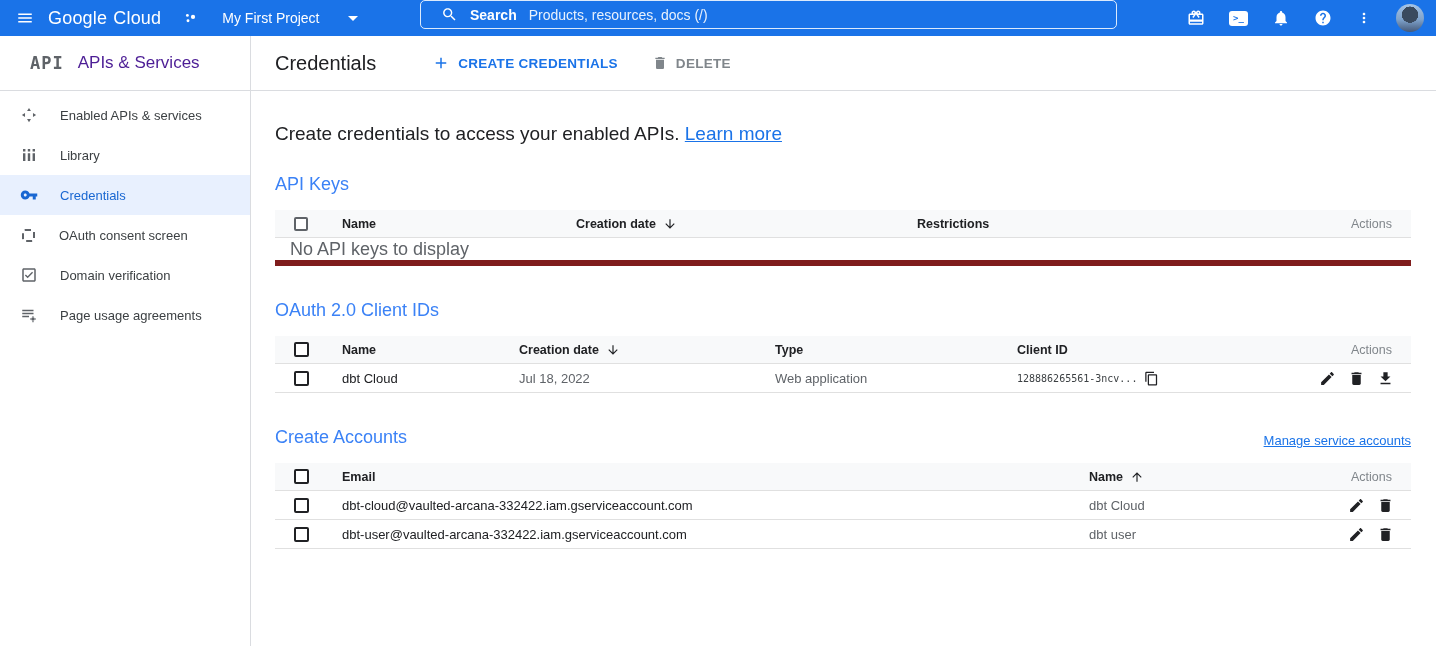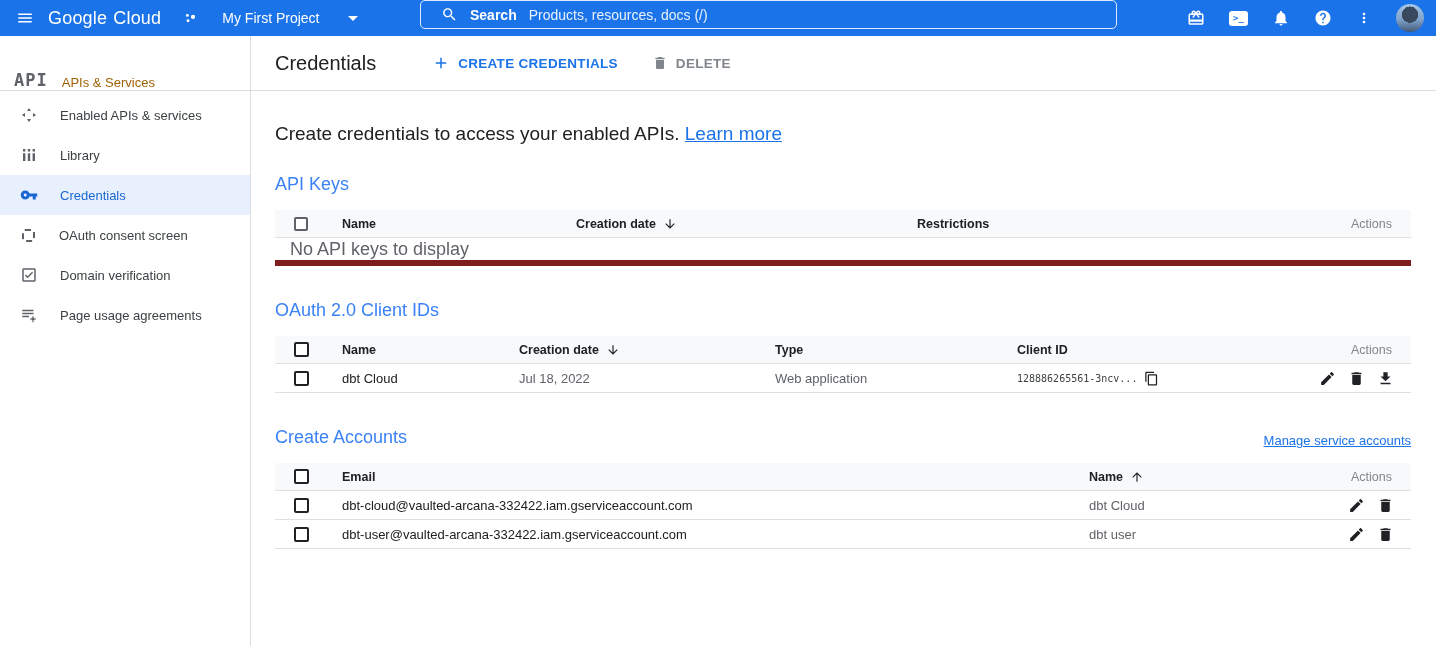--- a/index.html
+++ b/index.html
@@ -21,23 +21,23 @@
   .top-icons { position:absolute; right:0; top:0; height:36px; display:flex; align-items:center; gap:24px; padding-right:12px; }
   .tb-icon { background:none; border:none; cursor:pointer; display:flex; align-items:center; }
   .shell-icon { width:19px; height:15px; background:#fff; border-radius:3px; display:flex; align-items:center; justify-content:center;
     font-family:"DejaVu Sans Mono", monospace; font-size:9px; font-weight:bold; color:#1a73e8; }
   .avatar { width:28px; height:28px; border-radius:50%; cursor:pointer; border:none;
     background:radial-gradient(circle at 50% 38%, #3a4a5e 0 36%, transparent 37%),
                linear-gradient(180deg,#a6c4e6 0%,#7fa3cc 55%,#44597a 100%); }
 
   .shell { display:flex; height:610px; }
   .sidebar { width:251px; border-right:1px solid #dadce0; background:#fff; flex:none; }
-  .sb-header { height:55px; border-bottom:1px solid #dadce0; display:flex; align-items:flex-end; padding-left:14px; gap:14px; }
+  .sb-header { height:55px; border-bottom:1px solid #dadce0; display:flex; align-items:center; padding-left:30px; gap:14px; }
   .api-logo { font-family:"DejaVu Sans Mono", monospace; font-weight:bold; font-size:17px; color:#5f6368; letter-spacing:1px; }
-  .sb-title { font-size:13px; color:#a16207; }
+  .sb-title { font-size:17px; color:#4c1d95; }
   .sb-nav { padding-top:4px; }
   .sb-item { height:40px; display:flex; align-items:center; padding-left:20px; gap:22px;
     font-size:13px; color:#3c4043; cursor:pointer; }
   .sb-item svg { fill:#5f6368; flex:none; }
   .sb-item.selected { background:#e8f0fe; color:#1967d2; }
   .sb-item.selected svg { fill:#1967d2; }
   .consent-box { width:13px; height:13px; border:2px dashed #5f6368; border-radius:3px; margin:0 2px; }
 
   .main { flex:1; display:flex; flex-direction:column; }
   .main-header { height:55px; border-bottom:1px solid #dadce0; display:flex; align-items:center; padding-left:24px; flex:none; }

